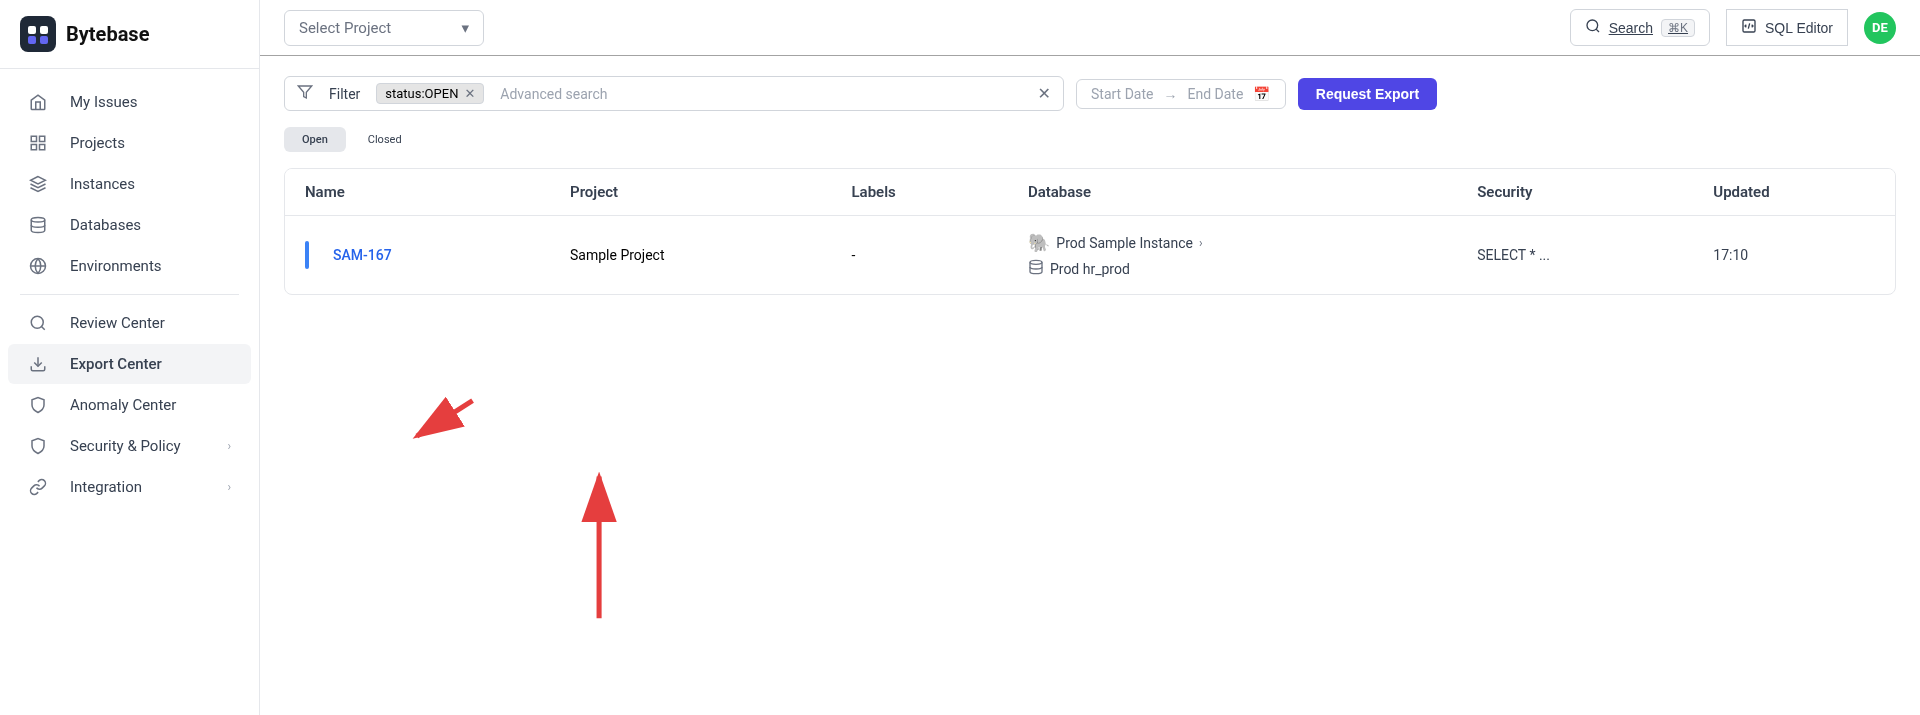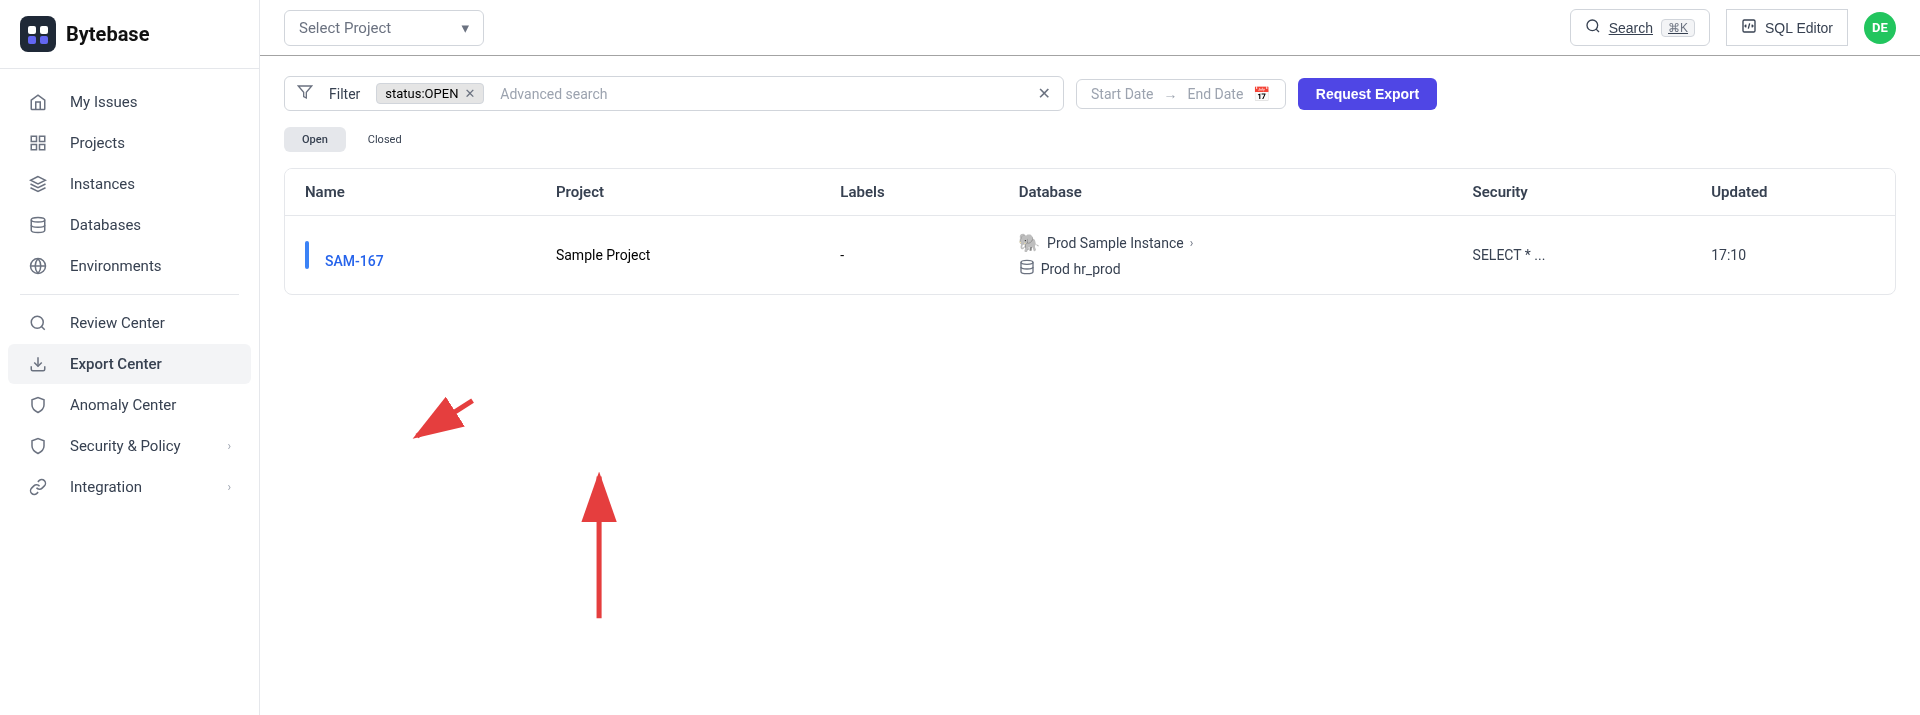--- a/index.html
+++ b/index.html
@@ -248,22 +248,22 @@
     tbody tr {
       border-bottom: 1px solid #e5e7eb;
     }
     tbody tr:last-child { border-bottom: none; }
     tbody td {
       padding: 16px 20px;
       vertical-align: middle;
     }
     .issue-name {
       display: flex;
-      align-items: flex-end;
-      gap: 16px;
+      align-items: center;
+      gap: 24px;
       color: #2563eb;
       font-weight: 500;
     }
     .issue-indicator {
       width: 4px;
       height: 28px;
       background: #3b82f6;
       border-radius: 2px;
     }
     .db-cell {

